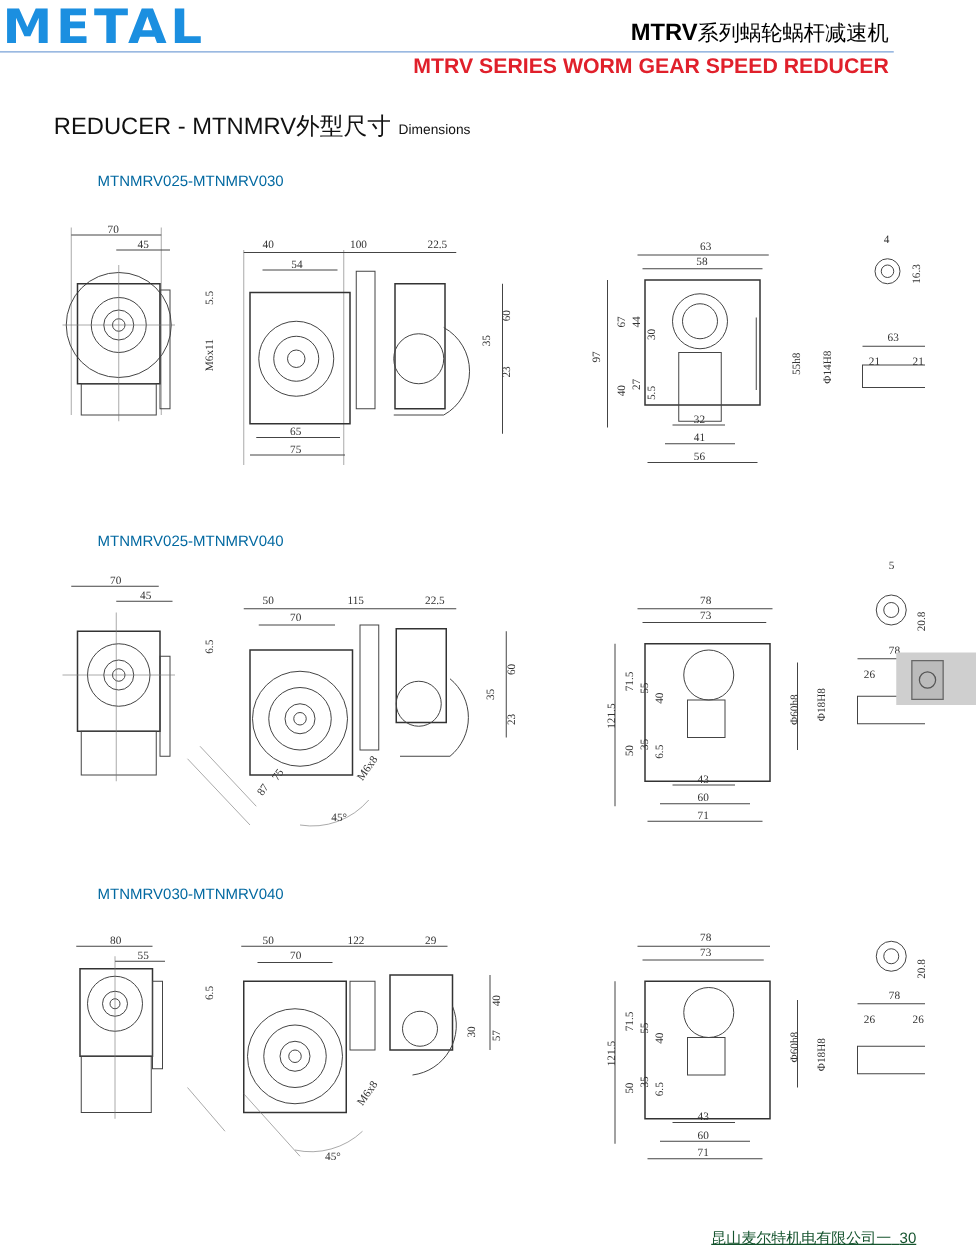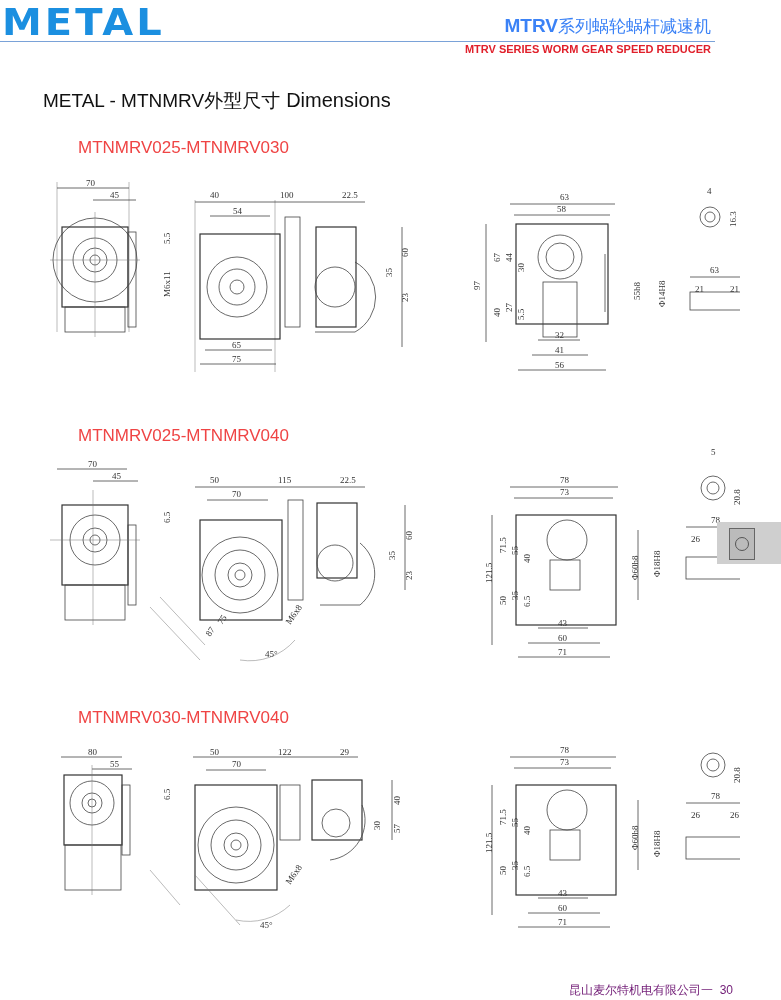--- a/index.html
+++ b/index.html
@@ -1,44 +1,44 @@
 <!DOCTYPE html>
 <html><head>
 <meta charset="utf-8">
 <style>
   html,body{margin:0;padding:0;background:#fff;}
   body{width:781px;height:1000px;position:relative;overflow:hidden;font-family:"Liberation Sans",sans-serif;color:#111;}
   .logo{position:absolute;left:2px;top:3px;font-family:"DejaVu Sans",sans-serif;font-weight:bold;font-size:40px;letter-spacing:3px;color:#1b8fe0;line-height:38px;transform:scaleY(0.95);}
   .hdr-line{position:absolute;left:0;top:41px;width:715px;height:1px;background:#7aa2d8;}
-  .hdr-title{position:absolute;right:70px;top:15px;font-size:18px;color:#3b82f6;white-space:nowrap;}
+  .hdr-title{position:absolute;right:70px;top:15px;font-size:18px;color:#000000;white-space:nowrap;}
   .hdr-title b{font-size:19px;}
   .hdr-title span{font-size:17px;}
-  .hdr-sub{position:absolute;right:70px;top:43px;font-size:11px;font-weight:bold;color:#e0202b;white-space:nowrap;}
+  .hdr-sub{position:absolute;right:70px;top:43px;font-size:17px;font-weight:bold;color:#e0202b;white-space:nowrap;}
   .page-title{position:absolute;left:43px;top:88px;font-size:19px;color:#111;white-space:nowrap;}
-  .page-title small{font-size:20px;margin-left:6px;text-align:right;}
-  .model{position:absolute;left:78px;font-size:17px;color:#ef4444;white-space:nowrap;}
+  .page-title small{font-size:11px;margin-left:6px;text-align:right;}
+  .model{position:absolute;left:78px;font-size:12px;color:#0369a1;white-space:nowrap;}
   .drawing{position:absolute;}
   svg text{font-family:"Liberation Serif",serif;font-size:9px;fill:#333;}
   .ln{stroke:#444;stroke-width:0.8;fill:none;}
   .thin{stroke:#777;stroke-width:0.5;fill:none;}
   .thick{stroke:#333;stroke-width:1.2;fill:none;}
   .side-tab{position:absolute;left:717px;top:522px;width:64px;height:42px;background:#cfcfcf;}
   .side-tab .ico{position:absolute;left:12px;top:6px;width:24px;height:30px;border:1px solid #666;background:#bbb;}
   .side-tab .ico::after{content:"";position:absolute;left:5px;top:8px;width:12px;height:12px;border-radius:50%;border:1px solid #555;}
-  .footer{position:absolute;right:48px;top:982px;font-size:12px;color:#701a75;white-space:nowrap;}
+  .footer{position:absolute;right:48px;top:982px;font-size:12px;color:#14532d;white-space:nowrap;text-decoration:underline;}
 </style>
 </head>
 <body>
 
 <div class="logo">METAL</div>
 <div class="hdr-line"></div>
 <div class="hdr-title"><b>MTRV</b><span>系列蜗轮蜗杆减速机</span></div>
 <div class="hdr-sub">MTRV SERIES WORM GEAR SPEED REDUCER</div>
 
-<div class="page-title"><span>METAL - MTNMRV外型尺寸</span><small>Dimensions</small></div>
+<div class="page-title"><span>REDUCER - MTNMRV外型尺寸</span><small>Dimensions</small></div>
 
 <div class="model" style="top:138px">MTNMRV025-MTNMRV030</div>
 <svg class="drawing" style="left:40px;top:172px" width="700" height="210">
 
   <line class="thin" x1="17" y1="10" x2="17" y2="160"></line>
     <line class="thin" x1="89" y1="10" x2="89" y2="160"></line>
   <line class="ln" x1="17" y1="16" x2="89" y2="16"></line>
     <text x="46" y="14">70</text>
   <line class="ln" x1="53" y1="28" x2="96" y2="28"></line>
     <text x="70" y="26">45</text>

